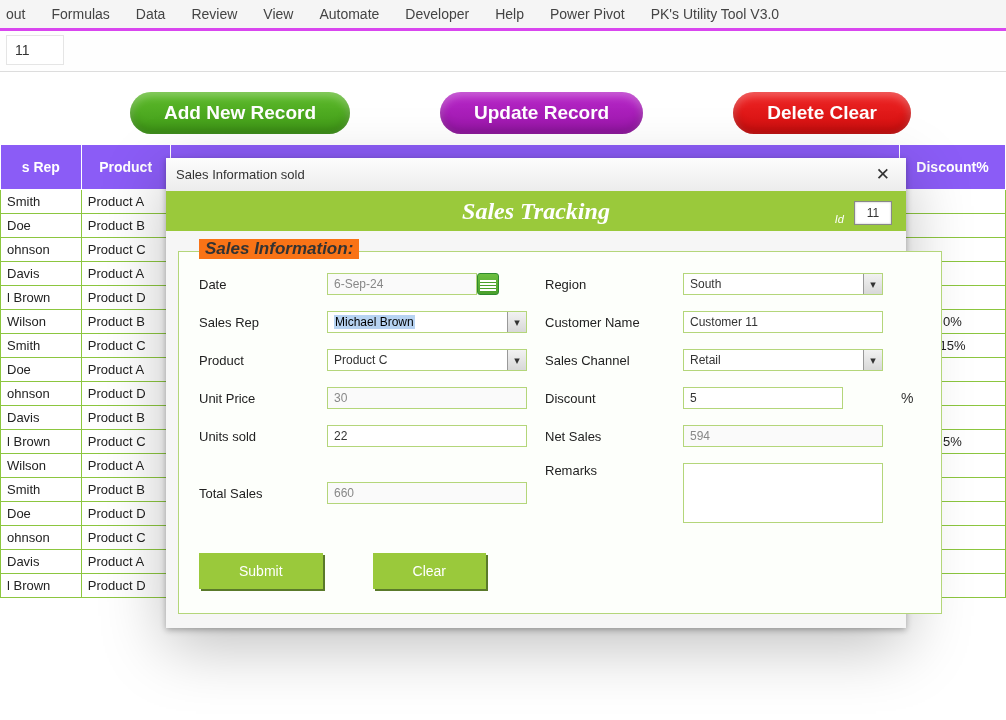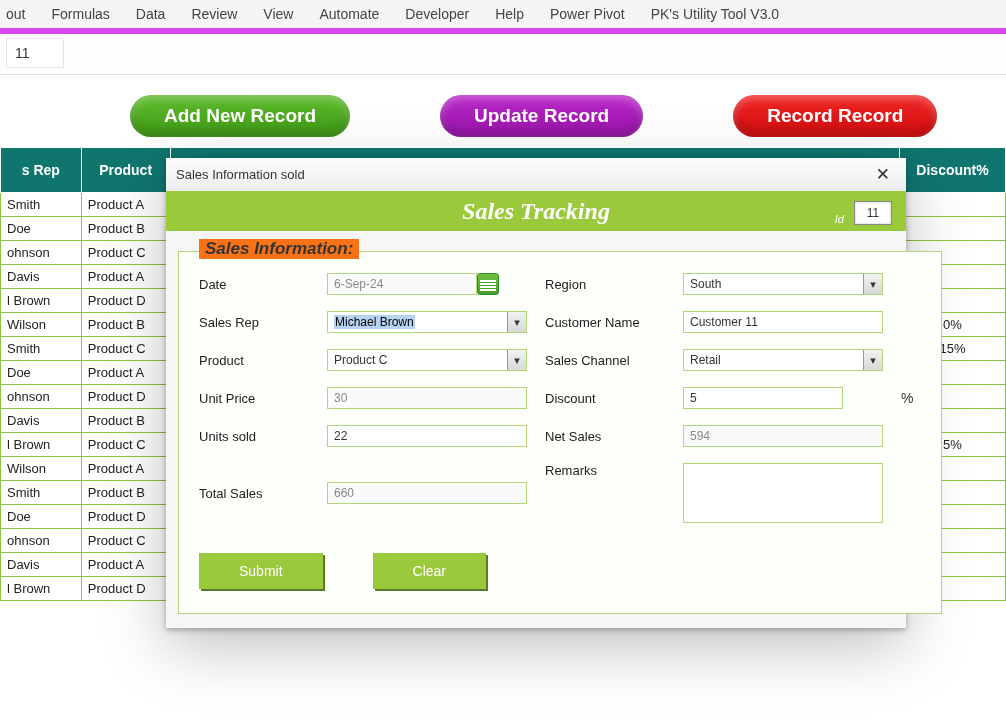--- a/index.html
+++ b/index.html
@@ -11,21 +11,21 @@
     width: 1006px;
     height: 720px;
     position: relative;
   }
   .ribbon {
     display: flex;
     gap: 26px;
     padding: 6px 0 6px 6px;
     color: #444;
     font-size: 14px;
-    border-bottom: 6px solid #d946ef;
+    border-bottom: 3px solid #d946ef;
     background: #f5f5f5;
   }
   .ribbon span { cursor: default; }
   .formula-bar-wrap { border-bottom: 1px solid #ddd; background: #fefefe; }
   .formula-bar {
     padding: 6px 8px;
     font-size: 14px;
     color: #333;
     background: #fff;
     margin: 4px 6px 6px 6px;
@@ -51,21 +51,21 @@
   .pill-green { background: linear-gradient(#5ebb2b,#3f9a17); }
   .pill-purple{ background: linear-gradient(#b827c9,#9a16aa); }
   .pill-red   { background: linear-gradient(#ef2525,#d30e0e); }
 
   table.grid {
     border-collapse: collapse;
     width: 100%;
     table-layout: fixed;
   }
   table.grid th {
-    background: #0f766e;
+    background: #8b5cf6;
     color: #fff;
     font-weight: bold;
     padding: 14px 4px;
     font-size: 14px;
     text-align: center;
     border: 1px solid #fff;
   }
   table.grid td {
     border: 1px solid #8cc63f;
     padding: 3px 6px;
@@ -224,21 +224,21 @@
   <span>PK's Utility Tool V3.0</span>
 </div>
 
 <div class="formula-bar-wrap">
   <div class="formula-bar">11</div>
 </div>
 
 <div class="action-buttons">
   <button class="pill-btn pill-green">Add New Record</button>
   <button class="pill-btn pill-purple">Update Record</button>
-  <button class="pill-btn pill-red">Record Record</button>
+  <button class="pill-btn pill-red">Delete Clear</button>
 </div>
 
 <table class="grid">
   <colgroup>
     <col class="col-rep">
       <col class="col-prod">
       <col class="col-gap">
       <col class="col-disc">
   </colgroup>
   <thead>

